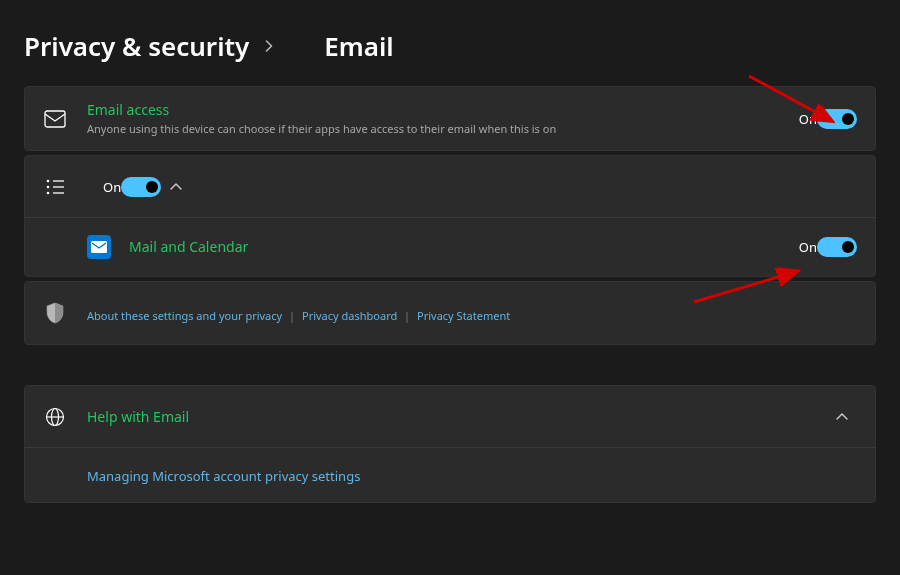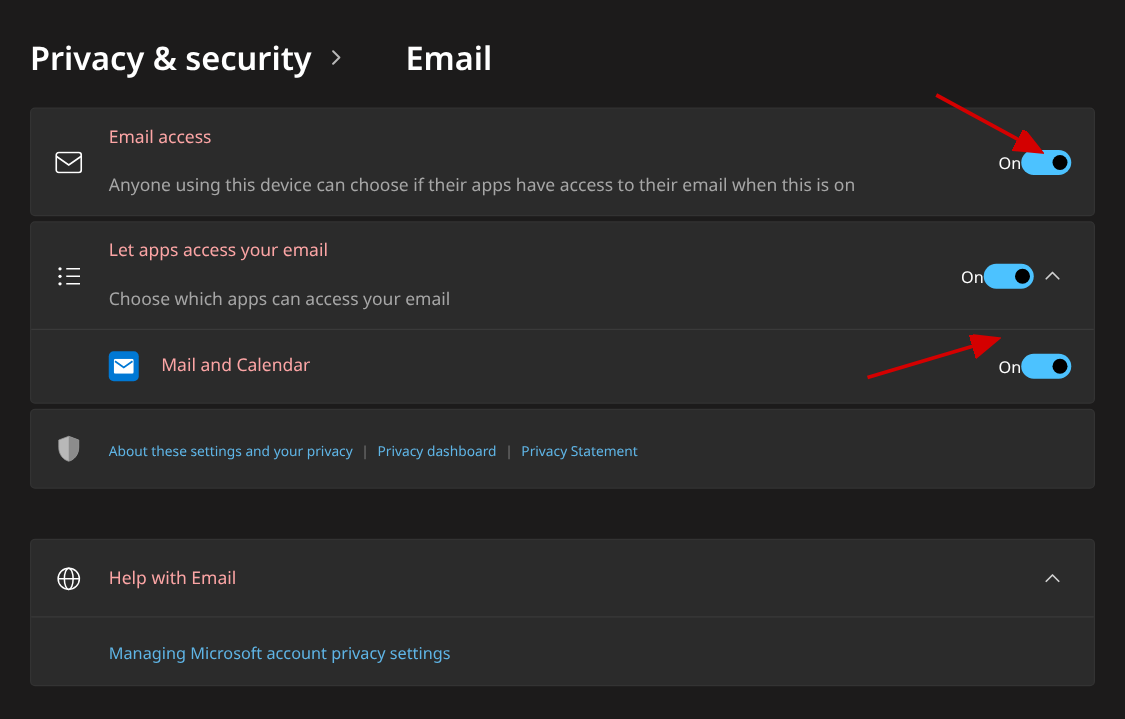--- a/index.html
+++ b/index.html
@@ -54,27 +54,27 @@
       margin-right: 20px;
       flex-shrink: 0;
       color: #ffffff;
     }
     .row-body {
       flex: 1;
       min-width: 0;
     }
     .row-title {
       font-size: 14px;
-      color: #fca5a5;
+      color: #22c55e;
       line-height: 1.3;
     }
     .row-sub {
-      font-size: 14px;
+      font-size: 11px;
       color: #a6a6a6;
-      margin-top: 20px;
+      margin-top: 2px;
     }
     .row-trail {
       display: flex;
       align-items: center;
       margin-left: 16px;
     }
     .toggle-label {
       font-size: 13px;
       color: #ffffff;
     }
@@ -187,24 +187,20 @@
     <div class="row">
       <div class="row-icon">
         <svg width="20" height="18" viewBox="0 0 20 18">
             <circle cx="3" cy="3" r="1.3" fill="#fff"></circle>
             <circle cx="3" cy="9" r="1.3" fill="#fff"></circle>
             <circle cx="3" cy="15" r="1.3" fill="#fff"></circle>
             <line x1="8" y1="3" x2="19" y2="3" stroke="#fff" stroke-width="1.3"></line>
             <line x1="8" y1="9" x2="19" y2="9" stroke="#fff" stroke-width="1.3"></line>
             <line x1="8" y1="15" x2="19" y2="15" stroke="#fff" stroke-width="1.3"></line>
           </svg>
-      </div>
-      <div class="row-body">
-        <div class="row-title">Let apps access your email</div>
-        <div class="row-sub">Choose which apps can access your email</div>
       </div>
       <div class="row-trail">
         <span class="toggle-label">On</span>
         <div class="toggle on">
             <div class="knob"></div>
           </div>
         <div class="expander-chevron">
           <svg width="12" height="12" viewBox="0 0 12 12">
               <path d="M1 8 L6 3 L11 8" stroke="#d0d0d0" stroke-width="1.4" fill="none" stroke-linecap="round" stroke-linejoin="round"></path>
             </svg>

